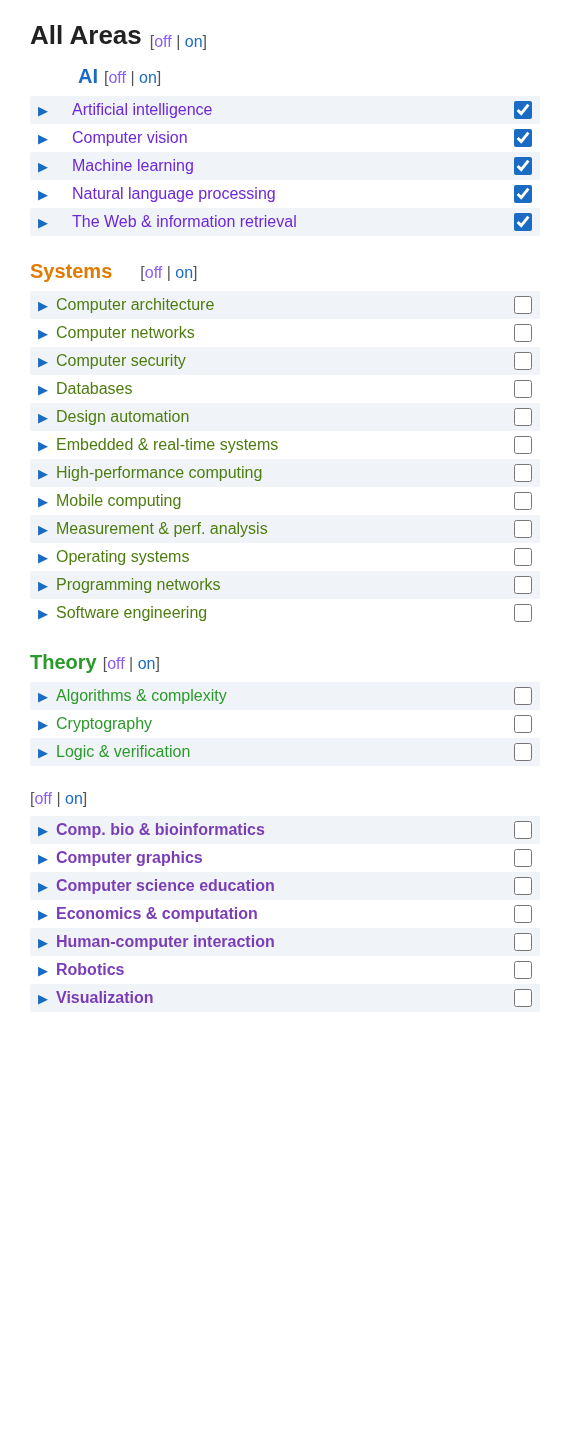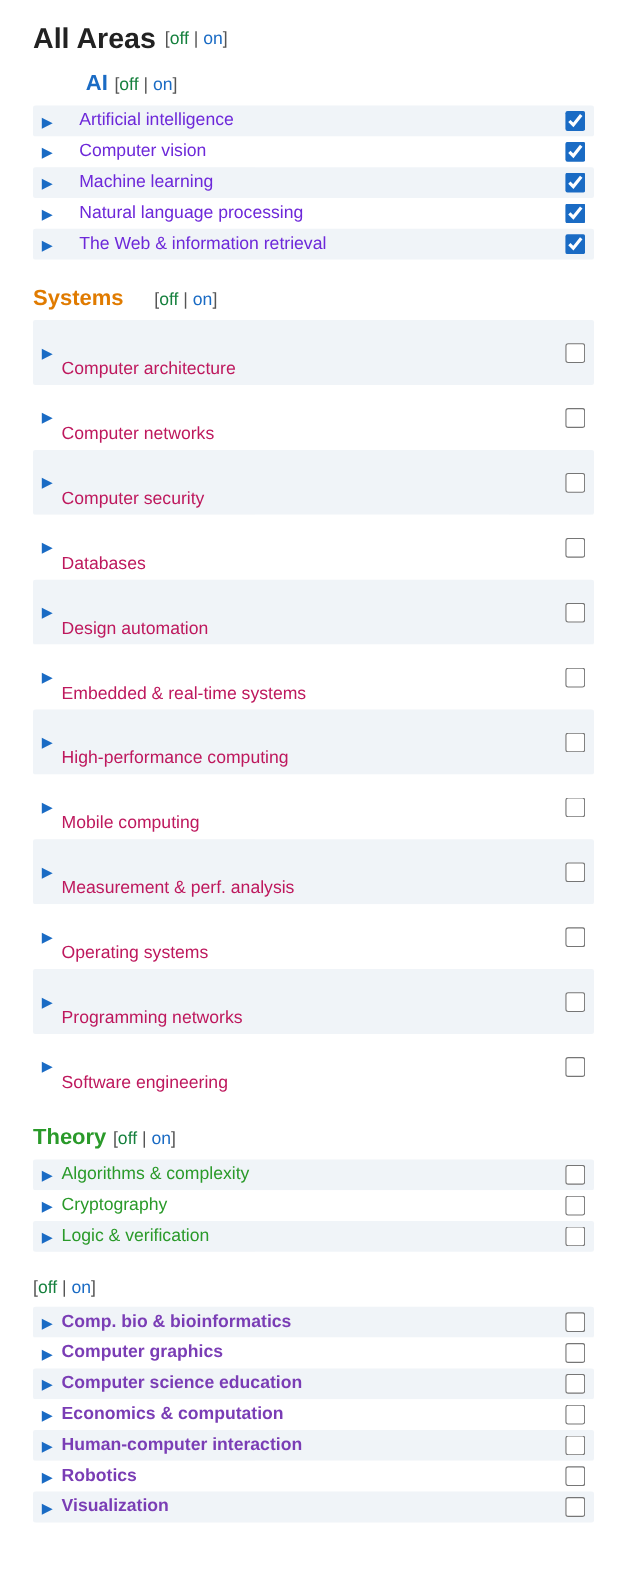--- a/index.html
+++ b/index.html
@@ -11,31 +11,31 @@
       width: 570px;
       padding: 20px 30px;
     }
 
     .page-title {
       font-size: 26px;
       font-weight: bold;
       color: #222;
       margin-bottom: 14px;
       display: flex;
-      align-items: center;
+      align-items: flex-end;
       gap: 8px;
     }
 
     .toggle-group {
       font-size: 17px;
       font-weight: normal;
     }
 
     .toggle-off {
-      color: #15803d;
+      color: #8b5cf6;
       cursor: pointer;
       text-decoration: none;
     }
 
     .toggle-on {
       color: #1a6bc4;
       cursor: pointer;
       text-decoration: none;
     }
 
@@ -92,21 +92,21 @@
       font-size: 13px;
       cursor: pointer;
     }
 
     .item-label {
       font-size: 16px;
       cursor: pointer;
     }
 
     .item-label.ai-label { color: #6d28d9; margin-left: 16px; }
-    .item-label.systems-label { color: #be185d; margin-top: 31px; }
+    .item-label.systems-label { color: #4d7c0f; }
     .item-label.theory-label { color: #2a9a2a; }
     .item-label.inter-label { color: #7a3db5; font-weight: bold; }
 
     .item-checkbox {
       width: 18px;
       height: 18px;
       cursor: pointer;
       accent-color: #1a6bc4;
       flex-shrink: 0;
     }

